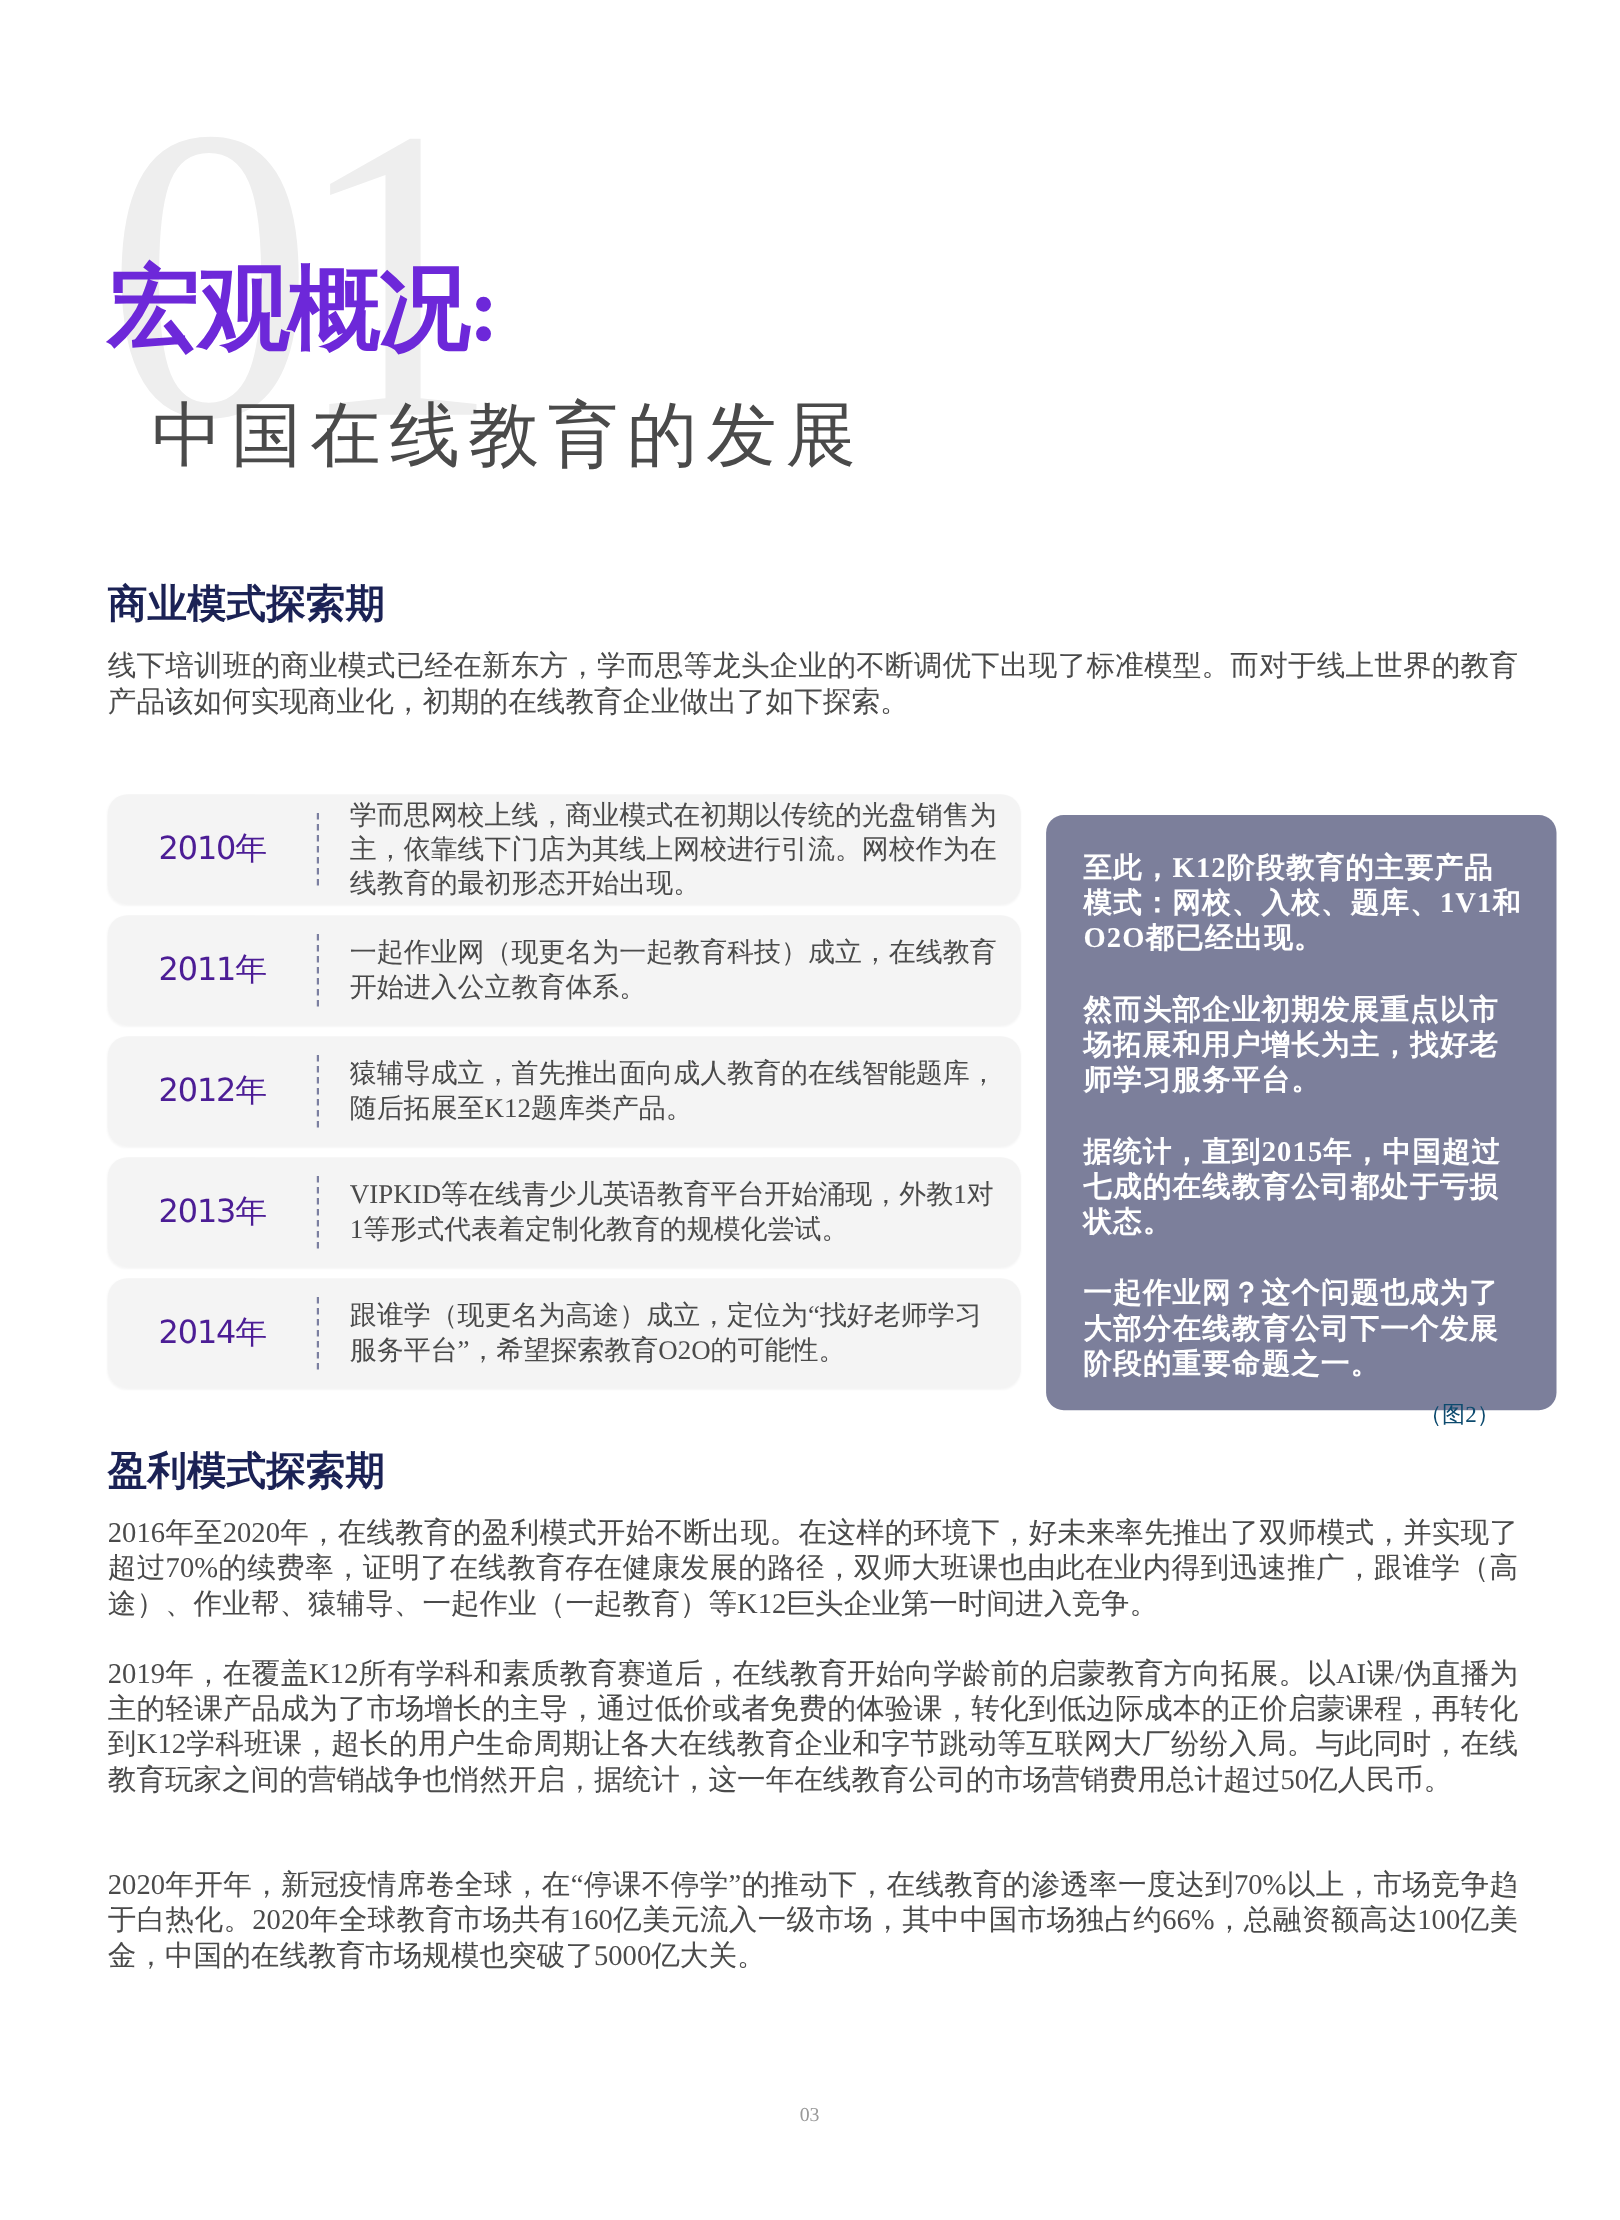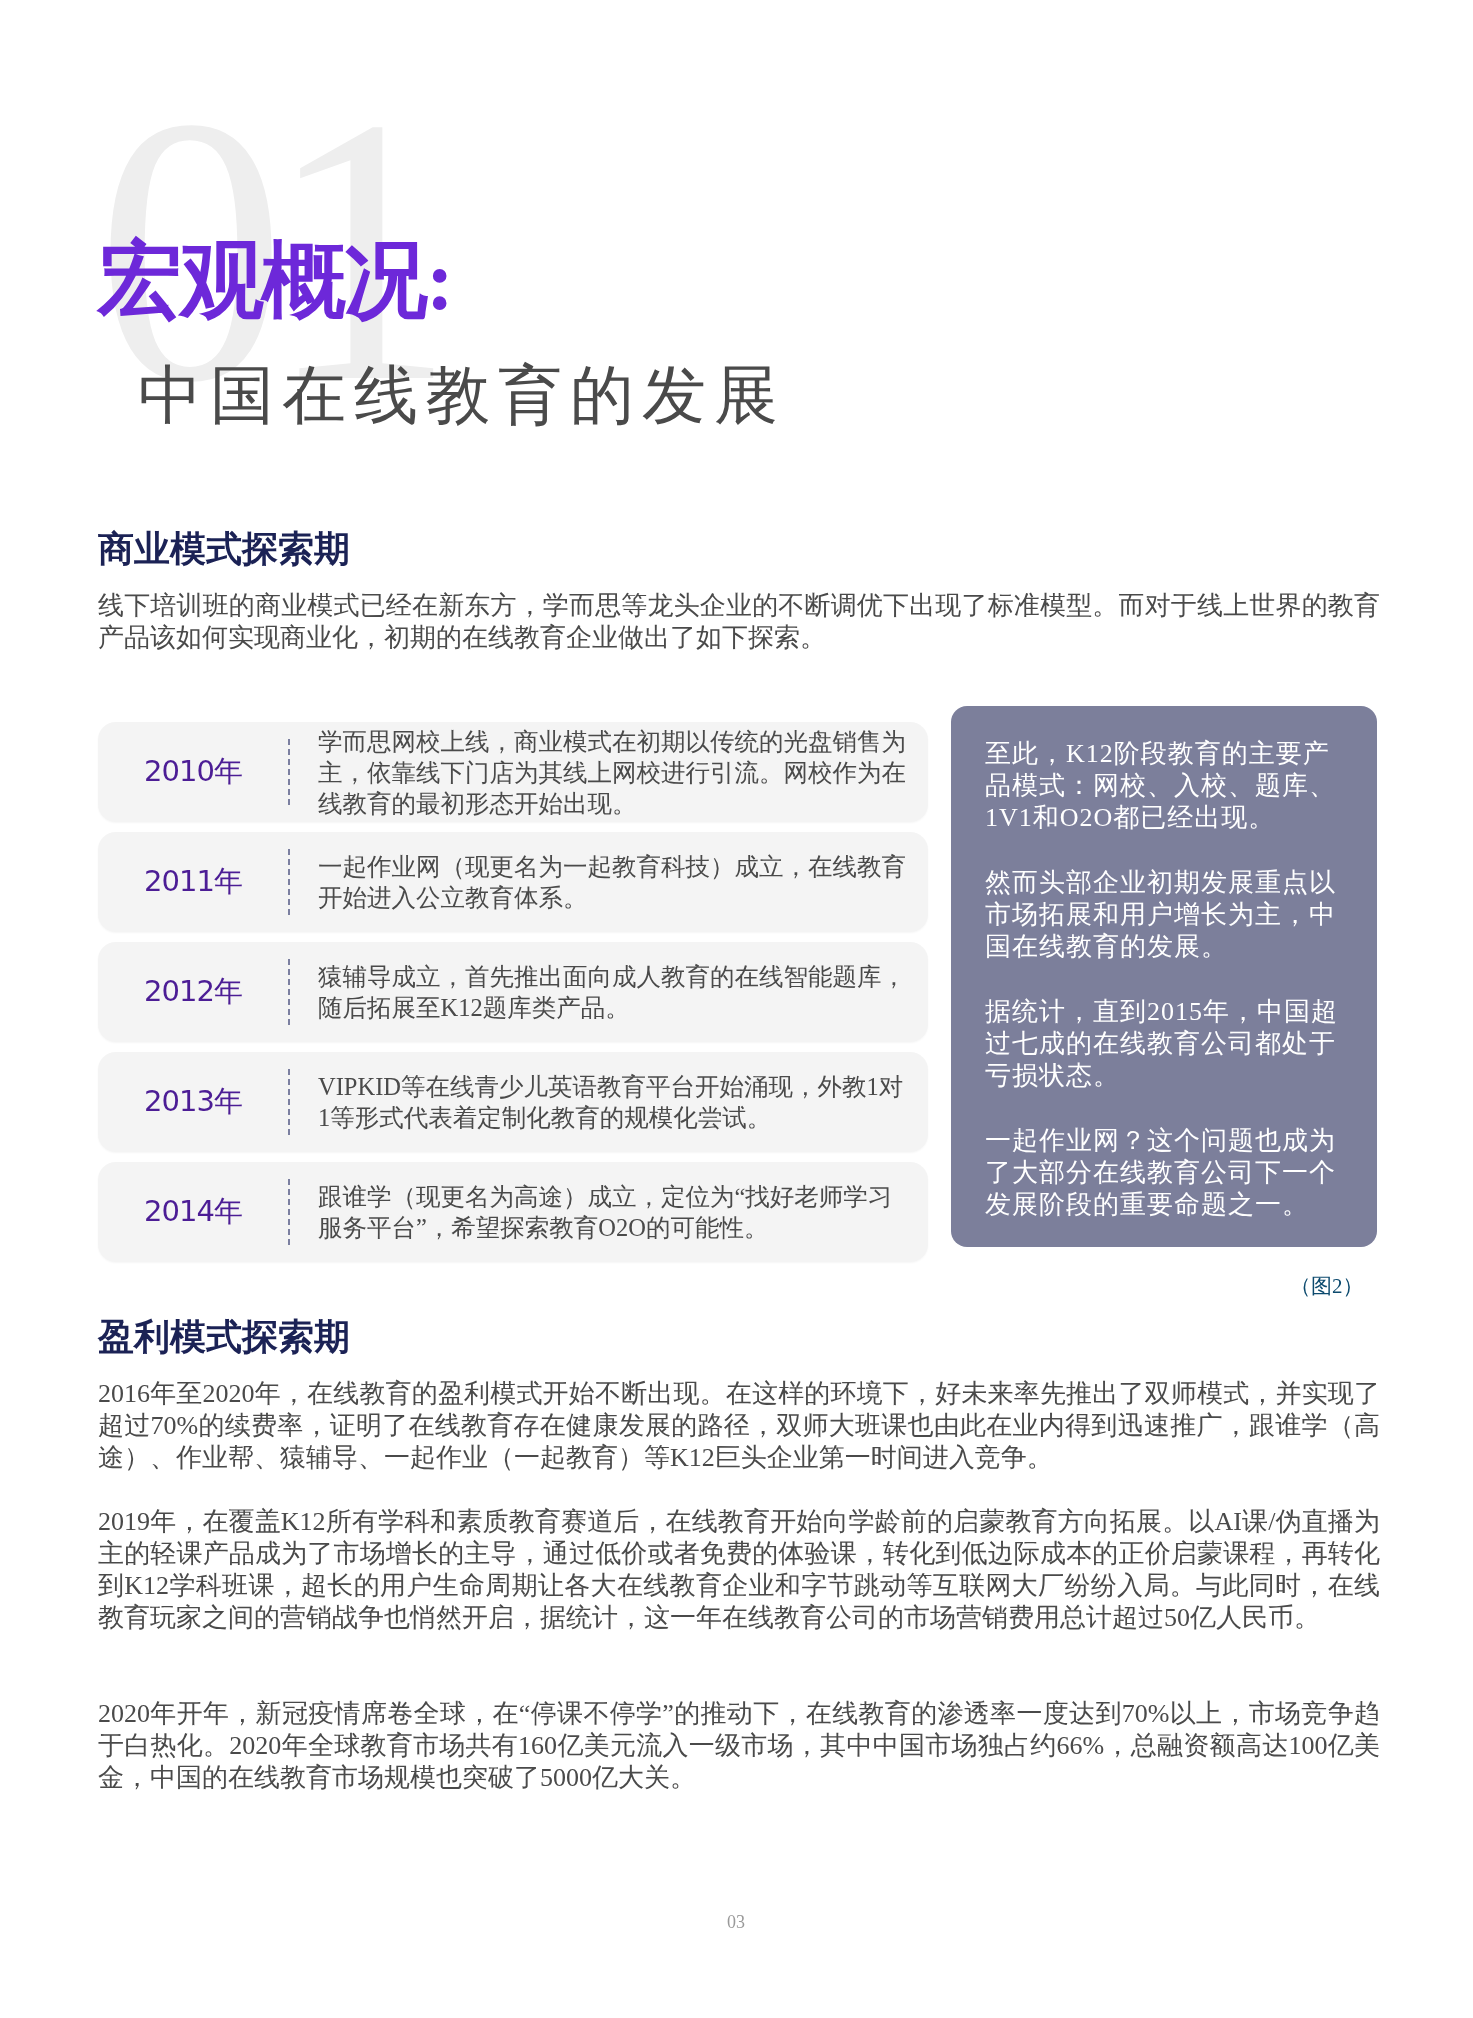--- a/index.html
+++ b/index.html
@@ -16,22 +16,22 @@
   .para { position: absolute; left: 98px; width: 1282px; font-family: "Liberation Serif", "DejaVu Serif", serif;
           font-size: 26px; line-height: 32px; color: #4a4a4a; margin: 0; text-align: justify; }
   .cards { position: absolute; left: 98px; top: 722px; width: 830px; }
   .card { height: 100px; margin-bottom: 10px; background: #f4f4f4; border-radius: 18px;
           display: flex; align-items: center; box-shadow: 0 1px 2px rgba(0,0,0,0.04); }
   .card-year { width: 190px; text-align: center; font-family: "DejaVu Sans", sans-serif;
                font-size: 29px; color: #4c1d95; letter-spacing: -1px; }
   .card-div { width: 0; height: 66px; border-left: 2px dashed #7b7fa0; margin-right: 28px; }
   .card-text { flex: 1; font-family: "Liberation Serif", "DejaVu Serif", serif; font-size: 24.5px;
                line-height: 31px; color: #4a4a4a; padding-right: 20px; }
-  .aside { position: absolute; left: 951px; top: 706px; width: 426px; height: 541px;
-           background: #7c7f9b; border-radius: 16px; box-sizing: border-box; padding: 32px 30px 0 34px; }
+  .aside { position: absolute; left: 951px; top: 741px; width: 464px; height: 541px;
+           background: #7c7f9b; border-radius: 16px; box-sizing: border-box; padding: 32px 30px 0 34px; font-weight: bold; }
   .aside p { margin: 0 0 33px 0; font-family: "Liberation Serif", "DejaVu Serif", serif; font-size: 26px;
              line-height: 32px; color: #ffffff; letter-spacing: 1px; }
   .fig-cap { position: absolute; left: 1290px; top: 1272px; font-size: 21px; color: #0c4a6e;
              font-family: "Liberation Serif", serif; }
   .page-num { position: absolute; left: 727px; top: 1912px; font-size: 18px; color: #999;
               font-family: "Liberation Serif", serif; }
 </style>
 </head>
 <body>
 
@@ -65,21 +65,21 @@
   </div>
   <div class="card">
     <div class="card-year">2014年</div>
     <div class="card-div"></div>
     <div class="card-text">跟谁学（现更名为高途）成立，定位为“找好老师学习服务平台”，希望探索教育O2O的可能性。</div>
   </div>
 </div>
 
 <div class="aside">
   <p>至此，K12阶段教育的主要产品模式：网校、入校、题库、1V1和O2O都已经出现。</p>
-  <p>然而头部企业初期发展重点以市场拓展和用户增长为主，中国在线教育的发展。</p>
+  <p>然而头部企业初期发展重点以市场拓展和用户增长为主，找好老师学习服务平台。</p>
   <p>据统计，直到2015年，中国超过七成的在线教育公司都处于亏损状态。</p>
   <p>一起作业网？这个问题也成为了大部分在线教育公司下一个发展阶段的重要命题之一。</p>
 </div>
 <div class="fig-cap">（图2）</div>
 
 <div class="sec-h" style="top:1313px;">盈利模式探索期</div>
 <p class="para" style="top:1378px;">2016年至2020年，在线教育的盈利模式开始不断出现。在这样的环境下，好未来率先推出了双师模式，并实现了超过70%的续费率，证明了在线教育存在健康发展的路径，双师大班课也由此在业内得到迅速推广，跟谁学（高途）、作业帮、猿辅导、一起作业（一起教育）等K12巨头企业第一时间进入竞争。</p>
 <p class="para" style="top:1506px;">2019年，在覆盖K12所有学科和素质教育赛道后，在线教育开始向学龄前的启蒙教育方向拓展。以AI课/伪直播为主的轻课产品成为了市场增长的主导，通过低价或者免费的体验课，转化到低边际成本的正价启蒙课程，再转化到K12学科班课，超长的用户生命周期让各大在线教育企业和字节跳动等互联网大厂纷纷入局。与此同时，在线教育玩家之间的营销战争也悄然开启，据统计，这一年在线教育公司的市场营销费用总计超过50亿人民币。</p>
 <p class="para" style="top:1698px;">2020年开年，新冠疫情席卷全球，在“停课不停学”的推动下，在线教育的渗透率一度达到70%以上，市场竞争趋于白热化。2020年全球教育市场共有160亿美元流入一级市场，其中中国市场独占约66%，总融资额高达100亿美金，中国的在线教育市场规模也突破了5000亿大关。</p>
 

